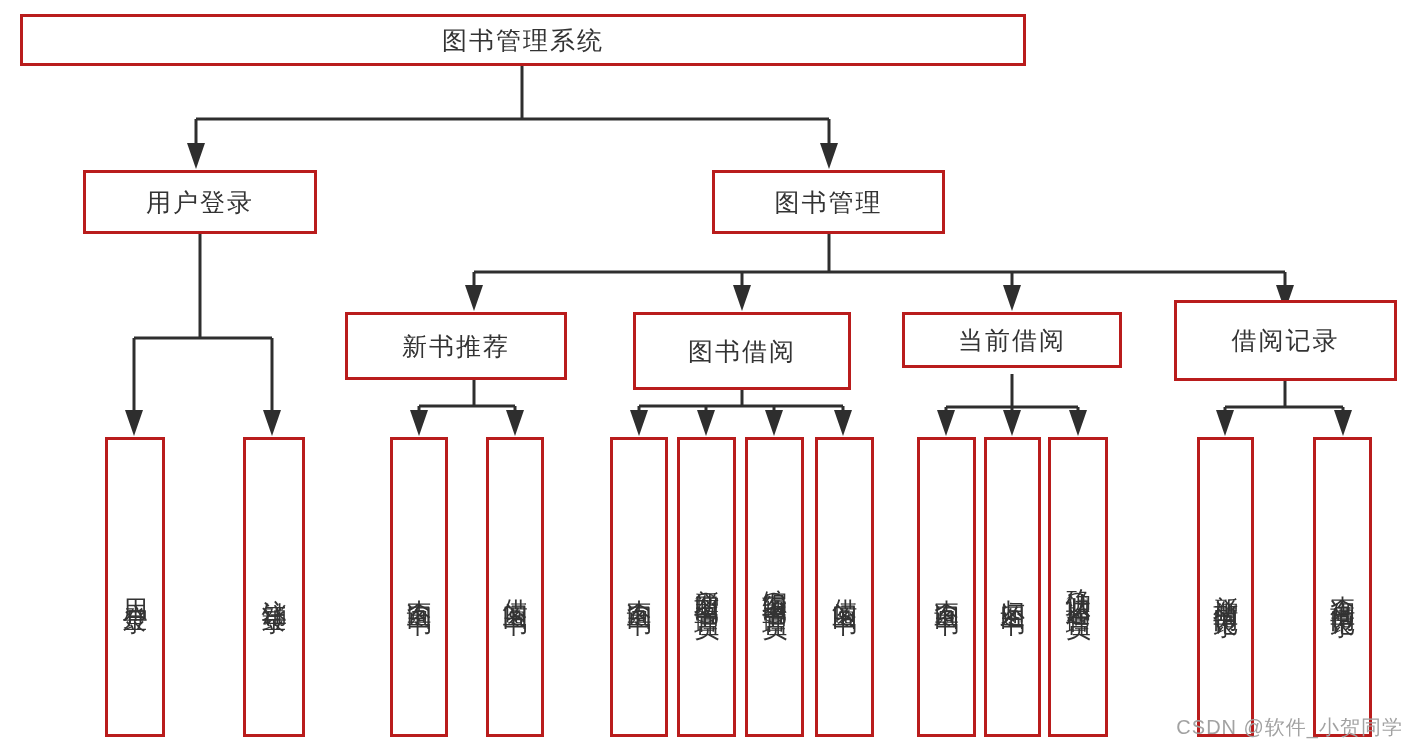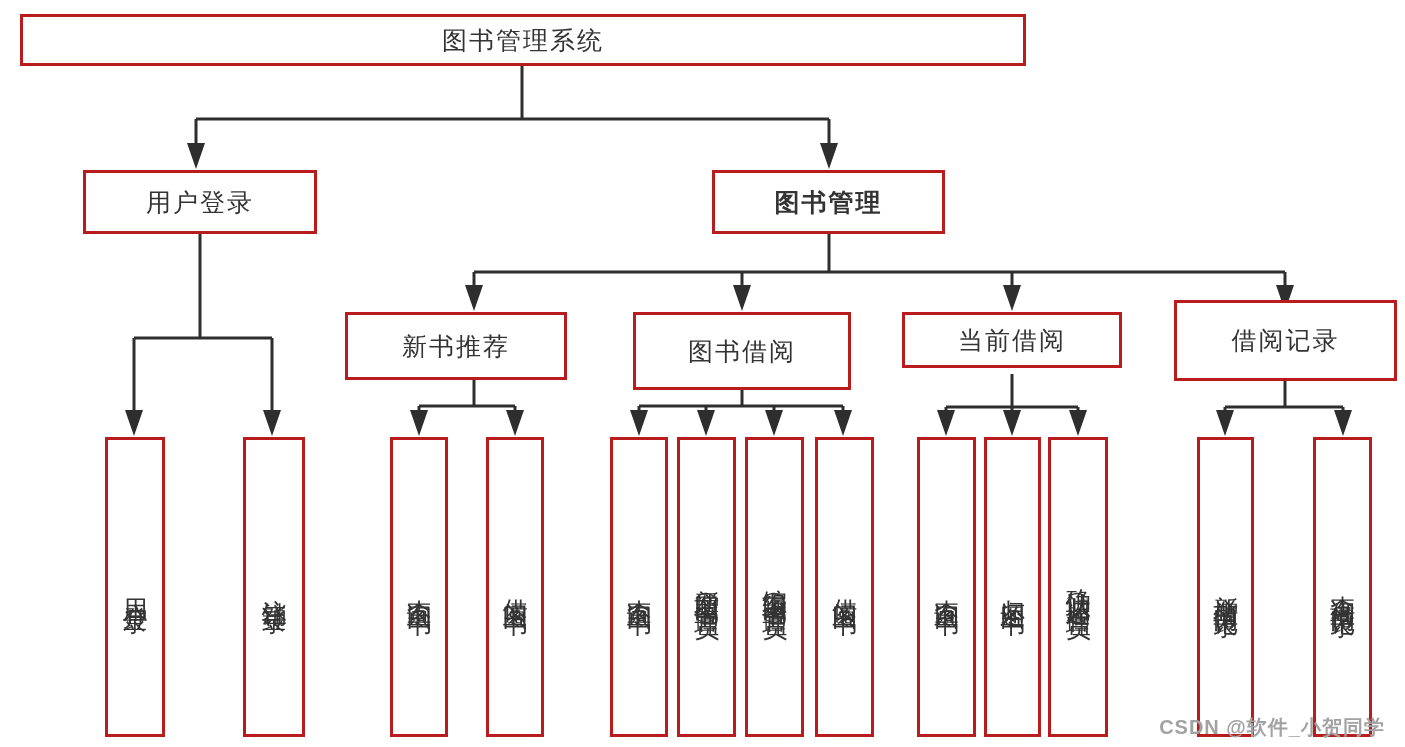--- a/index.html
+++ b/index.html
@@ -40,28 +40,27 @@
     writing-mode: vertical-rl;
     text-orientation: mixed;
     font-size: 25px;
     letter-spacing: 4px;
     line-height: 1.1;
     white-space: nowrap;
     color: #333333;
   }
   .watermark {
     position: absolute;
-    right: 20px;
+    right: 2px;
     bottom: 6px;
     font-size: 20px;
     letter-spacing: 1px;
     color: #a2a2a2;
     z-index: 5;
     white-space: nowrap;
-    font-weight: bold;
   }
 </style>
 </head>
 <body>
 
 <div class="stage">
 
   <svg class="connectors" viewBox="0 0 1405 747">
 
     <g>
@@ -138,21 +137,21 @@
     </g>
   </svg>
 
   <div class="node hbox" style="left:20px; top:14px; width:1006px; height:52px;">
     <span>图书管理系统</span>
   </div>
 
   <div class="node hbox" style="left:83px; top:170px; width:234px; height:64px;">
     <span>用户登录</span>
   </div>
-  <div class="node hbox" style="left:712px; top:170px; width:233px; height:64px;font-weight:bold;">
+  <div class="node hbox" style="left:712px; top:170px; width:233px; height:64px;">
     <span>图书管理</span>
   </div>
 
   <div class="node hbox" style="left:345px; top:312px; width:222px; height:68px;">
     <span>新书推荐</span>
   </div>
   <div class="node hbox" style="left:633px; top:312px; width:218px; height:78px;">
     <span>图书借阅</span>
   </div>
   <div class="node hbox" style="left:902px; top:312px; width:220px; height:56px;">

